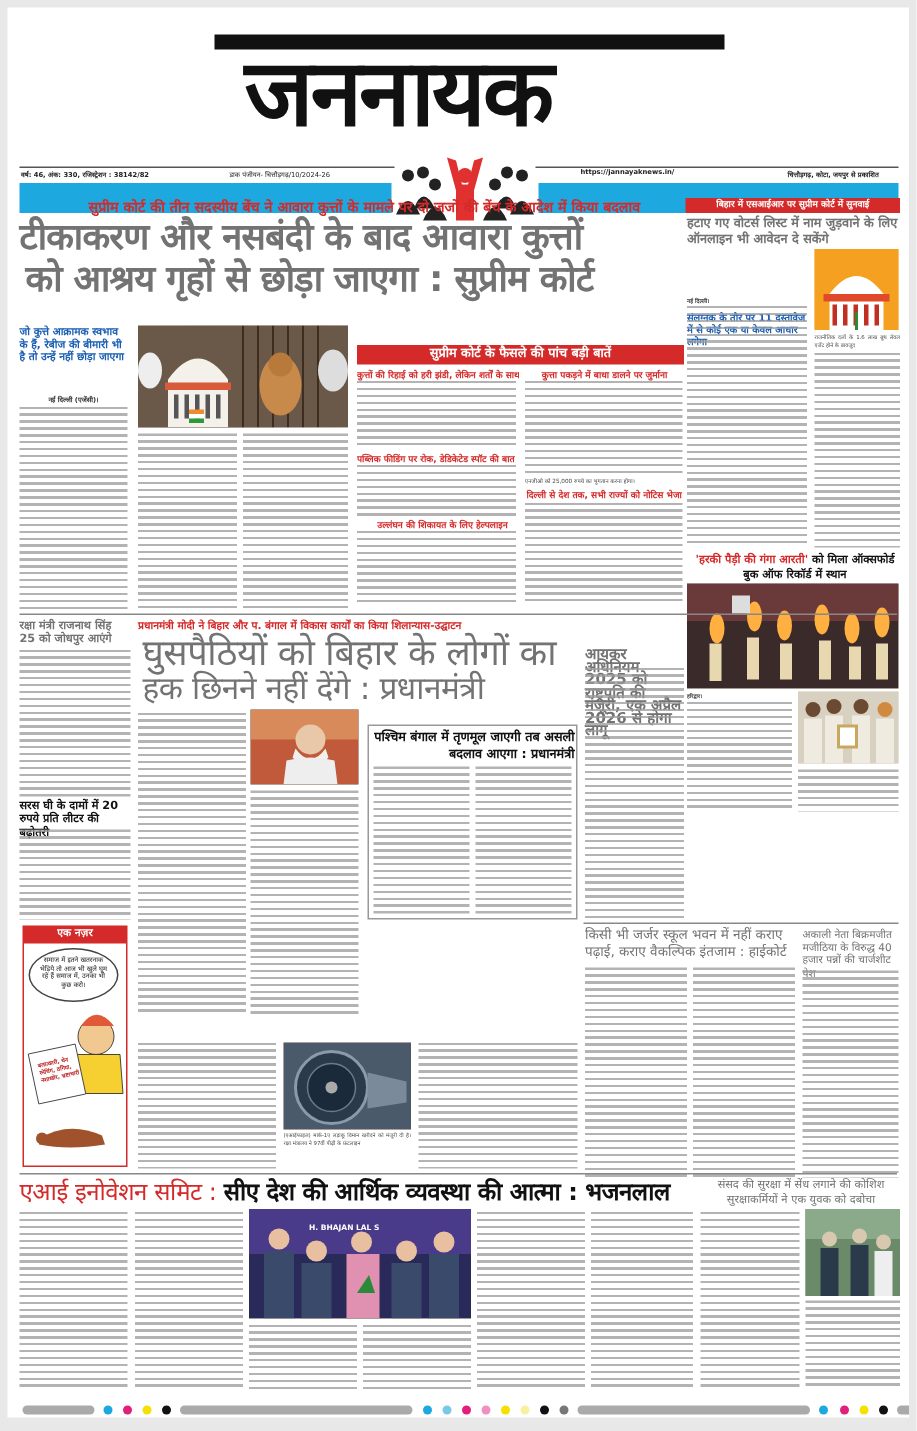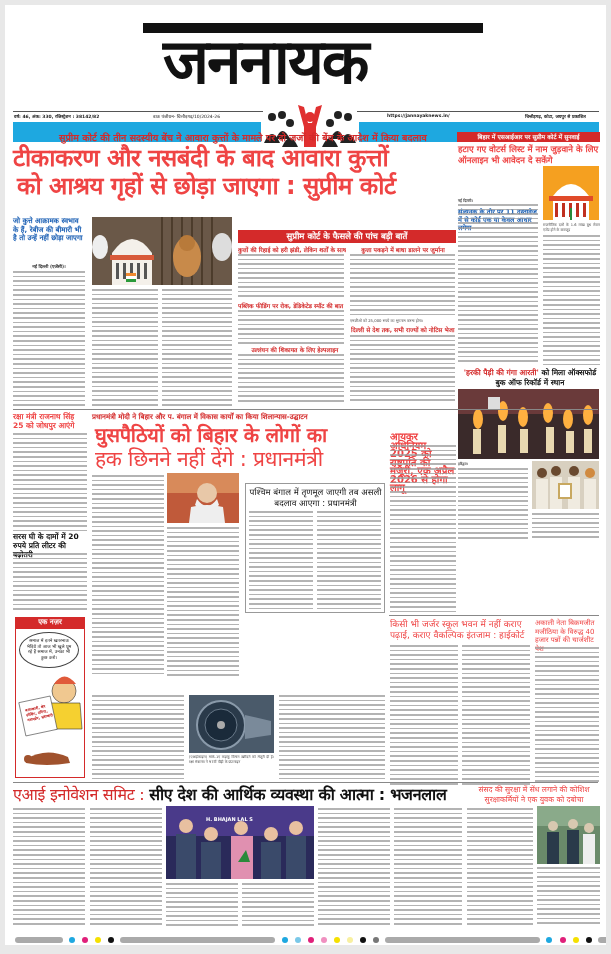--- a/index.html
+++ b/index.html
@@ -12,21 +12,21 @@
   .meta-left .d3 { font-size: 5.5px; margin-top: 1px; }
   .meta-left .d4 { font-size: 5px; margin-top: 4px; font-weight: bold; }
   .masthead { left: 138px; top: 18px; width: 340px; height: 70px; }
   .masthead .bar { position: absolute; left: 0; top: 0; width: 340px; height: 10px; background: #111; }
   .masthead .title { position: absolute; left: 20px; top: -6px; font-family: "DejaVu Serif", serif; font-weight: bold; font-size: 62px; color: #111; letter-spacing: -2px; }
   .strip-line { top: 106px; height: 1px; background: #555; }
   .strip-text { top: 108px; font-size: 4.5px; color: #222; font-weight: bold; }
   .blue-bar { top: 117px; height: 20px; background: #1ea8e0; }
   .logo { left: 255px; top: 98px; width: 100px; height: 45px; }
   .red-kicker { color: #d42a2a; font-weight: bold; }
-  .hl-black { color: #ef4444; font-weight: bold; }
+  .hl-black { color: #737373; font-weight: bold; }
   .txt { font-size: 3.6px; color: #444; line-height: 5px; text-align: justify; }
   .txtfill { background: repeating-linear-gradient(180deg, #9a9a9a 0, #9a9a9a 1.6px, transparent 1.6px, transparent 4.6px); opacity: .75; }
   .hr { height: 1px; background: #888; }
   .box-red { background: #d42a2a; color: #fff; font-weight: bold; text-align: center; }
   .photo { background: #6b5a4a; overflow: hidden; }
   .blue-sub { color: #1a5fb4; font-weight: bold; }
   .sub-red { color: #d42a2a; font-weight: bold; font-size: 6px; }
   .reg { display: inline-block; border-radius: 50%; width: 6px; height: 6px; margin: 0 1px; vertical-align: middle; }
   .gbar { display: inline-block; height: 6px; background: #aaa; border-radius: 3px; vertical-align: middle; }
 </style>
@@ -213,35 +213,35 @@
       <path d="M38 55 Q48 40 60 55" fill="#e05a3a"></path>
       <path d="M34 74 L64 74 L66 100 L32 100 Z" fill="#f5d030" stroke="#333" stroke-width="0.6"></path>
       <rect x="6" y="70" width="32" height="34" fill="#fff" stroke="#444" stroke-width="0.6" transform="rotate(-12 22 87)"></rect>
       <path d="M10 130 Q30 118 52 128 L54 134 Q30 138 10 134 Z" fill="#a0522d"></path>
       <circle cx="12" cy="130" r="4" fill="#a0522d"></circle>
     </svg>
     <div style="position:absolute;left:10px;top:76px;width:26px;font-size:3.8px;line-height:5px;color:#c02020;font-weight:bold;transform:rotate(-12deg);">बलात्कारी, चेन स्नेचिंग, ठगिया, नशाखोर, भ्रष्टाचारी</div>
   </div>
 
   <div class="abs red-kicker" style="left:87px;top:407px;font-size:7px;white-space:nowrap;">प्रधानमंत्री मोदी ने बिहार और प. बंगाल में विकास कार्यों का किया शिलान्यास-उद्घाटन</div>
-  <div class="abs hl-black" style="left:90px;top:418px;font-size:20px;line-height:24px;white-space:nowrap;font-weight:bold;letter-spacing:-0.3px;">घुसपैठियों को बिहार के लोगों का</div>
+  <div class="abs hl-black" style="left:90px;top:418px;font-size:24px;line-height:24px;white-space:nowrap;font-weight:normal;letter-spacing:-0.3px;">घुसपैठियों को बिहार के लोगों का</div>
   <div class="abs hl-black" style="left:90px;top:442px;font-size:21px;line-height:24px;white-space:nowrap;font-weight:normal;letter-spacing:-0.3px;">हक छिनने नहीं देंगे : प्रधानमंत्री</div>
   <div class="abs txtfill" style="left:87px;top:470px;width:72px;height:200px;"></div>
   <div class="abs photo" style="left:162px;top:468px;width:72px;height:50px;">
     <svg width="72" height="50" viewBox="0 0 72 50">
       <rect width="72" height="50" fill="#c05a3a"></rect>
       <rect x="0" y="0" width="72" height="20" fill="#d88a5a"></rect>
       <circle cx="40" cy="20" r="10" fill="#e8c8a8"></circle>
       <path d="M30 26 Q40 40 50 26 L52 32 Q40 44 28 32 Z" fill="#f0f0f0"></path>
       <path d="M22 50 L24 34 Q40 30 56 34 L58 50 Z" fill="#eee"></path>
     </svg>
   </div>
   <div class="abs txtfill" style="left:162px;top:522px;width:72px;height:150px;"></div>
   <div class="abs" style="left:240px;top:478px;width:140px;height:130px;border:1px solid #999;"></div>
-  <div class="abs hl-black" style="left:243px;top:482px;width:135px;font-size:8.5px;line-height:10.5px;font-weight:normal;text-align:center;color:#111;">पश्चिम बंगाल में तृणमूल जाएगी तब असली बदलाव आएगा : प्रधानमंत्री</div>
+  <div class="abs hl-black" style="left:243px;top:482px;width:135px;font-size:8.5px;line-height:10.5px;font-weight:bold;text-align:right;color:#111;">पश्चिम बंगाल में तृणमूल जाएगी तब असली बदलाव आएगा : प्रधानमंत्री</div>
   <div class="abs txtfill" style="left:244px;top:506px;width:64px;height:98px;"></div>
   <div class="abs txtfill" style="left:312px;top:506px;width:64px;height:98px;"></div>
 
   <div class="abs hl-black" style="left:385px;top:428px;width:66px;font-size:10px;line-height:8.5px;">आयकर अधिनियम 2025 को राष्ट्रपति की मंजूरी, एक अप्रैल 2026 से होगा लागू</div>
   <div class="abs txtfill" style="left:385px;top:440px;width:66px;height:168px;"></div>
 
   <div class="hr abs" style="left:384px;top:610px;width:210px;"></div>
   <div class="abs hl-black" style="left:385px;top:614px;width:140px;font-size:9px;line-height:11px;font-weight:normal;">किसी भी जर्जर स्कूल भवन में नहीं कराए पढ़ाई, कराए वैकल्पिक इंतजाम : हाईकोर्ट</div>
   <div class="abs txtfill" style="left:385px;top:640px;width:68px;height:140px;"></div>
   <div class="abs txtfill" style="left:457px;top:640px;width:68px;height:140px;"></div>

